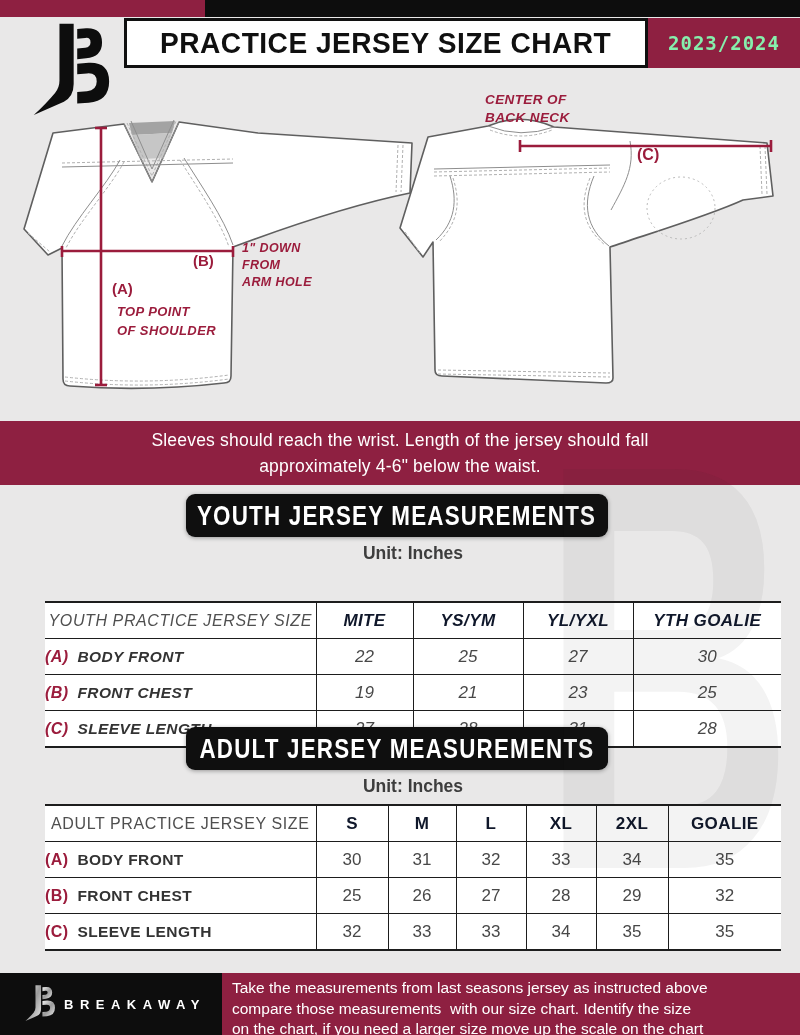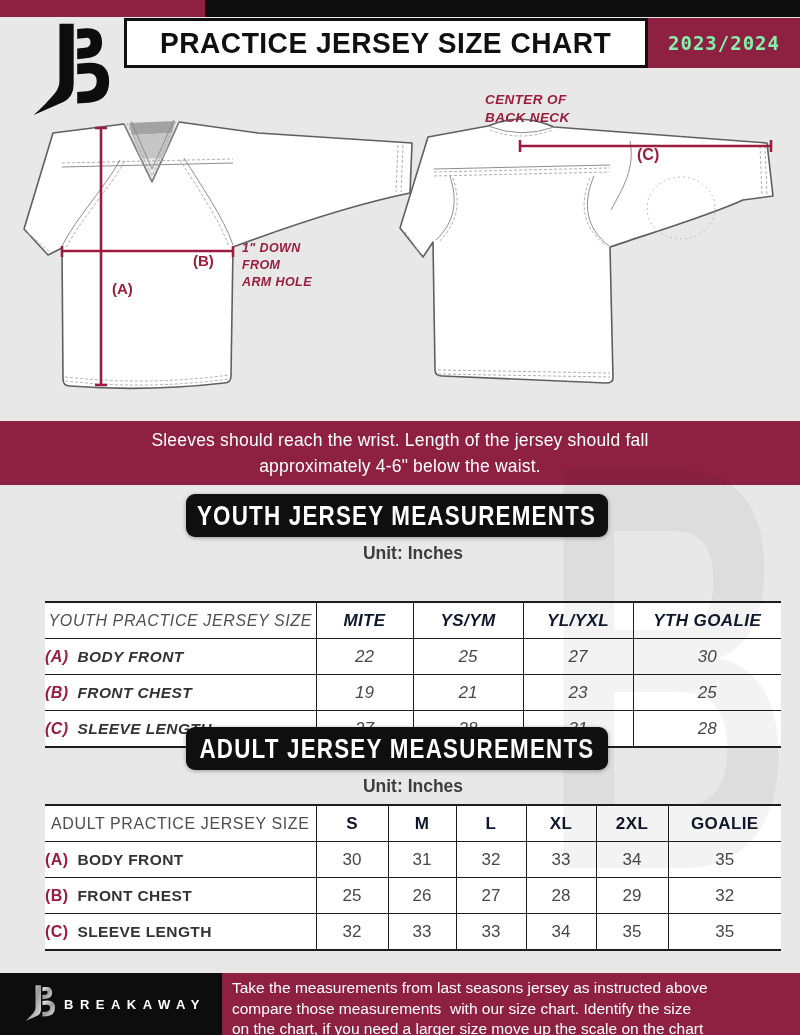--- a/index.html
+++ b/index.html
@@ -149,20 +149,24 @@
   <div class="ann" style="left:193px;top:252px;">
     <span class="big">(B)</span>
   </div>
   <div class="ann note" style="left:242px;top:240px;font-size:12.5px;line-height:17px;">
     <div>1" DOWN</div>
     <div>FROM</div>
     <div>ARM HOLE</div>
   </div>
   <div class="ann" style="left:112px;top:280px;">
     <span class="big">(A)</span>
+  </div>
+  <div class="ann note" style="left:117px;top:302px;font-size:13px;line-height:19px;">
+    <div>TOP POINT</div>
+    <div>OF SHOULDER</div>
   </div>
   <div class="ann" style="left:637px;top:146px;">
     <span class="big" style="font-size:16px;">(C)</span>
   </div>
   <div class="ann note" style="left:485px;top:91px;font-size:13.5px;line-height:18px;">
     <div>CENTER OF</div>
     <div>BACK NECK</div>
   </div>
 
   <div class="banner">

